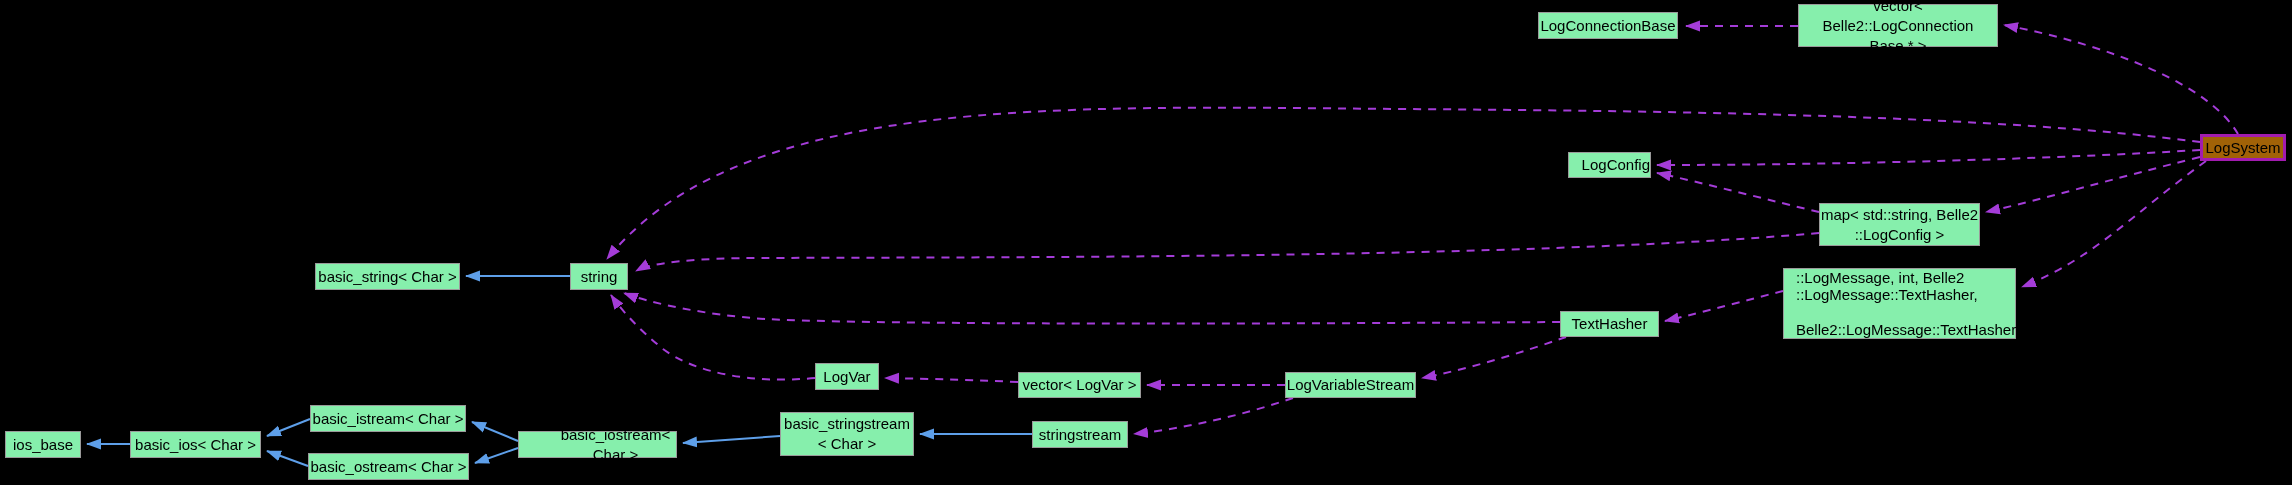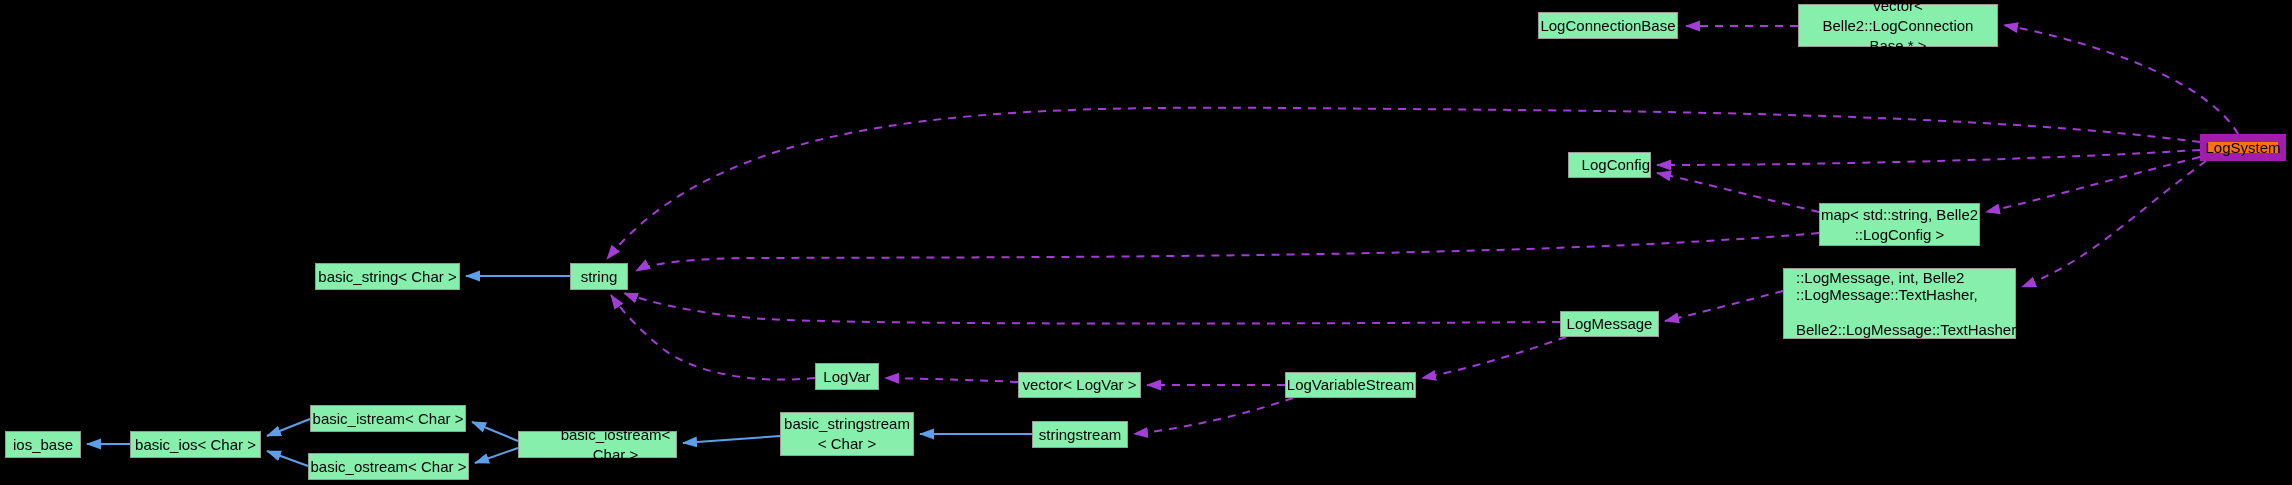--- a/index.html
+++ b/index.html
@@ -18,22 +18,22 @@
     box-sizing:border-box;
     display:flex;align-items:center;justify-content:center;
     color:#000;
     font-size:15px;
     line-height:20px;
     text-align:center;
     z-index:2;
   }
   .node .label{white-space:pre-wrap;}
   .node.focus{
-    background:#f97316;
-    border:8px solid #a21caf;
+    background:#a16207;
+    border:3px solid #a21caf;
   }
   .node.tight{
     justify-content:flex-start;
     text-align:left;
     padding-left:12px;
     line-height:17.4px;
   }
   .edge{fill:none;stroke-width:2px;}
   .edge.uses{stroke:#a43cd8;stroke-dasharray:8 7;}
   .edge.inherits{stroke:#5e9fe9;}
@@ -102,21 +102,21 @@
   <div class="node" style="left:570px;top:263px;width:58px;height:27px;">
       <span class="label">string</span>
     </div>
   <div class="node tight" style="left:1783px;top:268px;width:233px;height:71px;">
       <span class="label">unordered_map&lt; Belle2
 ::LogMessage, int, Belle2
 ::LogMessage::TextHasher,
  Belle2::LogMessage::TextHasher &gt;</span>
     </div>
   <div class="node" style="left:1560px;top:311px;width:99px;height:26px;">
-      <span class="label">LogMessage</span>
+      <span class="label">TextHasher</span>
     </div>
   <div class="node" style="left:815px;top:363px;width:64px;height:27px;">
       <span class="label">LogVar</span>
     </div>
   <div class="node" style="left:1018px;top:372px;width:123px;height:26px;">
       <span class="label">vector&lt; LogVar &gt;</span>
     </div>
   <div class="node" style="left:1285px;top:372px;width:131px;height:26px;">
       <span class="label">LogVariableStream</span>
     </div>

